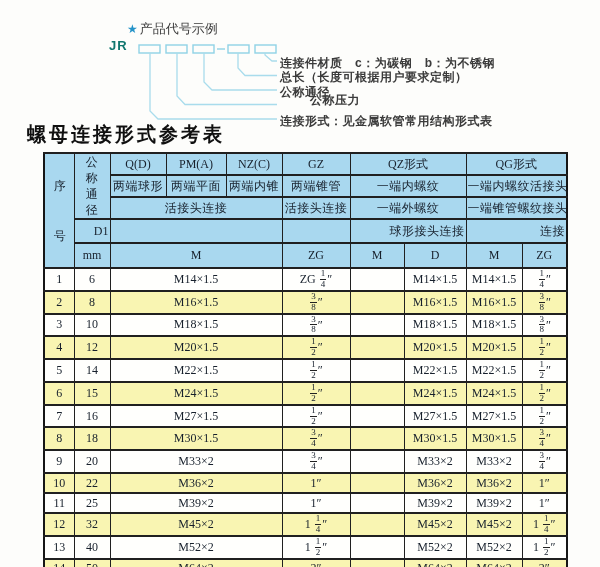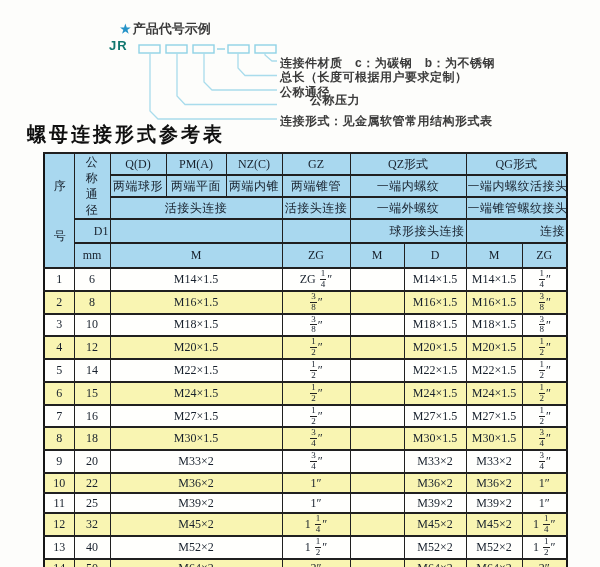--- a/index.html
+++ b/index.html
@@ -3,21 +3,21 @@
 <meta charset="utf-8">
 <style>
   html,body{margin:0;padding:0;}
   body{
     width:600px;height:567px;position:relative;background:#fdfdfb;
     font-family:"Liberation Sans", sans-serif;color:#2a2a2a;
     -webkit-font-smoothing:antialiased;
   }
   
   .diagram-svg{position:absolute;left:0;top:0;width:600px;height:140px;}
-  .star-title{position:absolute;left:120px;top:20px;font-size:13px;font-weight:bold;color:#3a3a3a;}
+  .star-title{position:absolute;left:127px;top:20px;font-size:13px;font-weight:normal;color:#3a3a3a;}
   .star-title .star{color:#2593c8;margin-right:2px;font-size:12px;}
   .code-prefix{position:absolute;left:109px;top:38px;font-size:13px;font-weight:bold;color:#0f766e;letter-spacing:1px;}
   .dlabel{position:absolute;left:280px;font-size:12px;font-weight:bold;color:#3b3b3b;white-space:nowrap;letter-spacing:0.5px;}
   .dl0{top:55px;} .dl1{top:69px;} .dl2{top:84px;} .dl3{top:92px;margin-left:30px;} .dl4{top:113px;text-align:right;}
   
   .tbl-title{
     position:absolute;left:27px;top:122px;font-size:19px;font-weight:bold;color:#101010;
     font-family:"DejaVu Serif","Liberation Serif",serif;letter-spacing:3px;transform:scaleY(1.05);
   }
   

